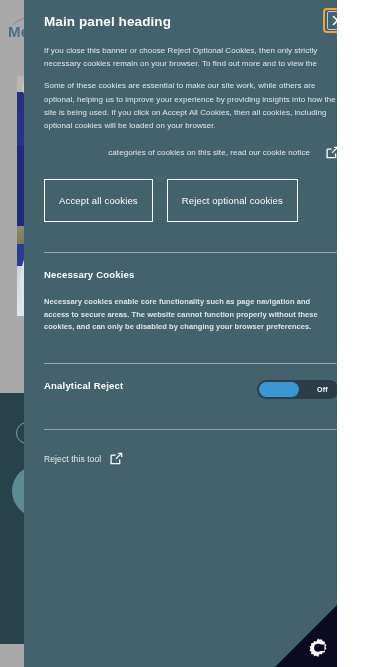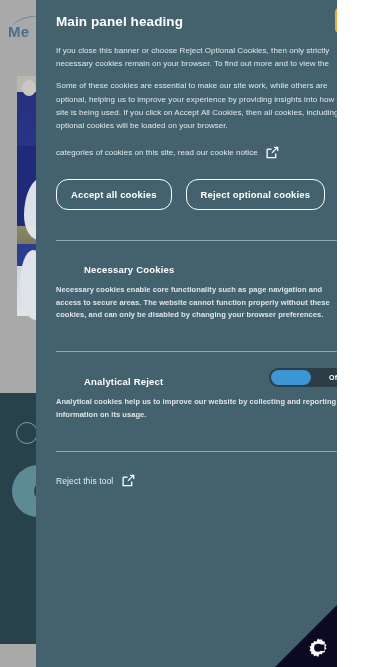--- a/index.html
+++ b/index.html
@@ -175,21 +175,21 @@
     position: absolute;
     right: 8px;
     bottom: 8px;
     width: 22px;
     height: 22px;
   }
 
   
   .panel {
     position: absolute;
-    left: 36px;
+    left: 24px;
     top: 0;
     width: 335px;
     height: 667px;
     background: #44626e;
     box-sizing: border-box;
     z-index: 30;
     overflow: hidden;
   }
 
   .panel-inner {
@@ -241,67 +241,66 @@
     color: #e2e8ea;
     letter-spacing: 0.05px;
     max-width: 292px;
   }
   .body-text.spaced { margin-top: 15px; }
 
   .notice-line {
     margin: 14px 0 0 0;
     display: flex;
     align-items: center;
-    gap: 8px;
+    gap: 16px;
     font-size: 8px;
     color: #e2e8ea;
     letter-spacing: 0.05px;
+    justify-content: flex-end;
   }
 
   .ext-icon {
     display: inline-block;
     width: 13px;
     height: 13px;
     flex: none;
   }
 
   .button-row {
     margin-top: 20px;
     display: flex;
     gap: 14px;
   }
   .cookie-btn {
     background: transparent;
     border: 1.5px solid #ffffff;
-    border-radius: 12px;
+    border-radius: 0;
     color: #ffffff;
     font-family: "Liberation Sans", sans-serif;
     font-size: 9.5px;
     letter-spacing: 0.15px;
-    padding: 9px 14px;
+    padding: 15px 14px;
     cursor: pointer;
     white-space: nowrap;
-    font-weight: bold;
   }
 
   .divider {
     height: 1px;
     background: #8fa5ad;
     margin: 30px 0 0 0;
   }
 
   .section {
     padding-top: 16px;
   }
   .section-head {
     display: flex;
-    align-items: flex-end;
+    align-items: flex-start;
     justify-content: space-between;
     min-height: 18px;
-    margin-left: 28px;
   }
   .section-title {
     margin: 0;
     font-size: 9.5px;
     font-weight: 700;
     color: #ffffff;
     letter-spacing: 0.2px;
   }
   .section-desc {
     margin: 9px 0 0 0;
@@ -423,21 +422,20 @@
       <div class="divider"></div>
 
       <div class="section">
         <div class="section-head">
           <h2 class="section-title">Analytical Reject</h2>
           <button class="toggle">
             <span class="toggle-knob"></span>
             <span class="toggle-label">Off</span>
           </button>
         </div>
-        <p class="section-desc">Analytical cookies help us to improve our website by collecting and reporting information on its usage.</p>
       </div>
 
       <div class="divider"></div>
 
       <div class="about-row">
         <span>Reject this tool</span>
         <span class="ext-icon">
           <svg width="13" height="13" viewBox="0 0 14 14" aria-hidden="true">
             <path d="M1.2 3.4 V12.6 H10.4 V8.0" fill="none" stroke="#ffffff" stroke-width="1.4"></path>
             <path d="M1.2 3.4 H6.0" fill="none" stroke="#ffffff" stroke-width="1.4"></path>

